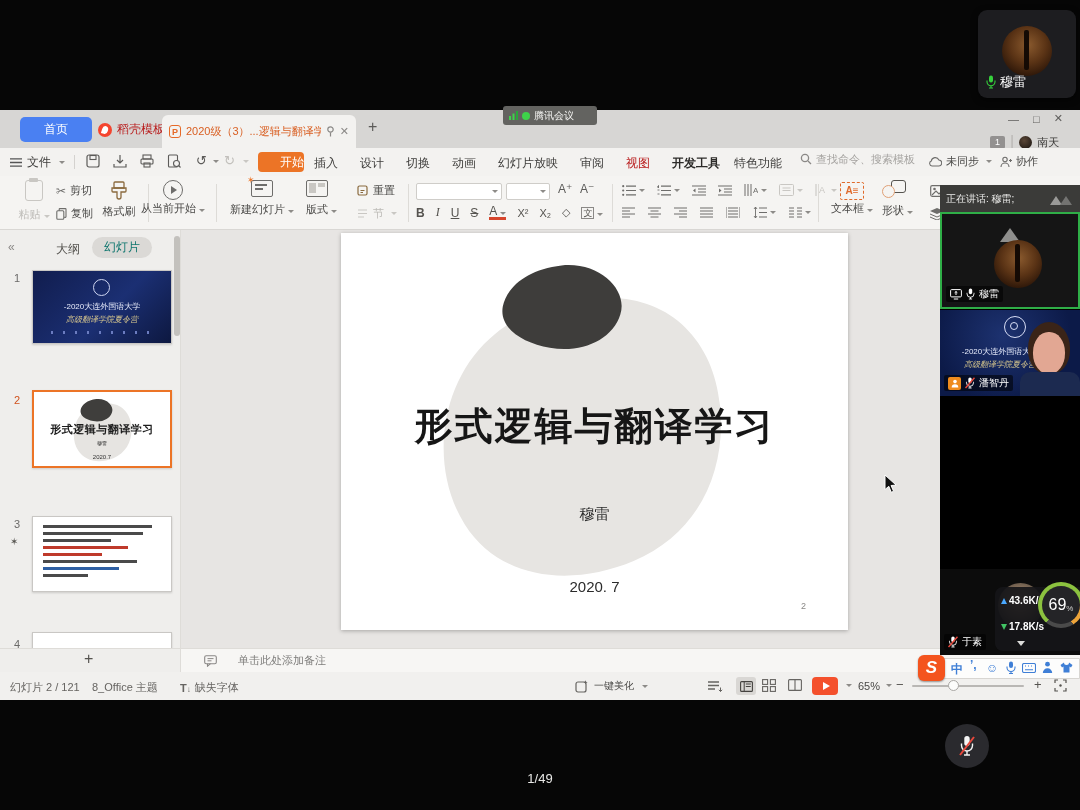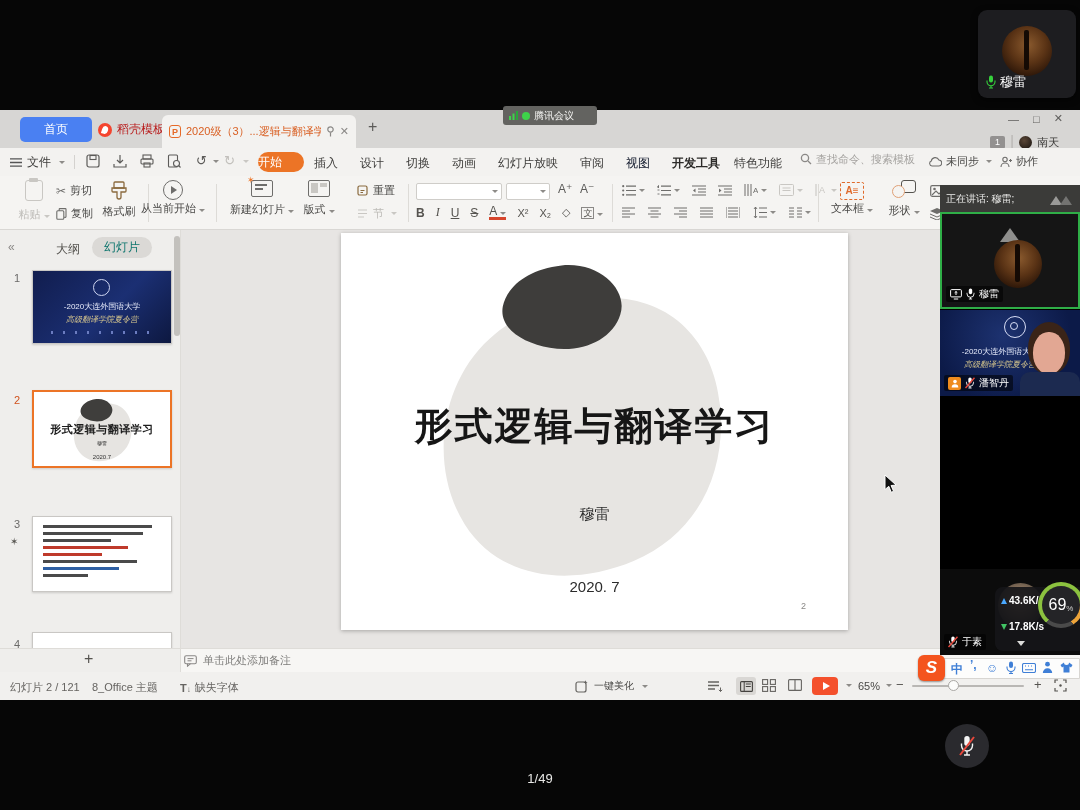--- a/index.html
+++ b/index.html
@@ -128,30 +128,30 @@
             <rect x="1.5" y="1" width="9" height="12" rx="1" fill="none" stroke="#5c5b59" stroke-width="1.1"></rect>
             <circle cx="9.5" cy="9.5" r="3" fill="#f3f2f0" stroke="#5c5b59" stroke-width="1.1"></circle>
             <path d="M11.7 11.7 13.5 13.5" stroke="#5c5b59" stroke-width="1.2"></path>
           </svg>
       </span>
       <span class="ab" style="left:196px;top:5px;font-size:13px;color:#5c5b59">↺</span>
       <span class="caret ab" style="left:210px;top:12px"></span>
       <span class="ab" style="left:224px;top:5px;font-size:13px;color:#c2c0bc">↻</span>
       <span class="caret cdis ab" style="left:240px;top:12px"></span>
 
-      <div class="ab fx" style="left:258px;top:4px;width:46px;height:20px;background:#ec7426;border-radius:10px;justify-content:flex-start">
+      <div class="ab fx" style="left:258px;top:4px;width:46px;height:20px;background:#ec7426;border-radius:4px;justify-content:flex-end">
         <span style="color:#fff;font-size:12px">开始</span>
       </div>
       <span class="ab" style="left:314px;top:7px;font-size:12px;color:#3e3d3b">插入</span>
       <span class="ab" style="left:360px;top:7px;font-size:12px;color:#3e3d3b">设计</span>
       <span class="ab" style="left:406px;top:7px;font-size:12px;color:#3e3d3b">切换</span>
       <span class="ab" style="left:452px;top:7px;font-size:12px;color:#3e3d3b">动画</span>
       <span class="ab" style="left:498px;top:7px;font-size:12px;color:#3e3d3b">幻灯片放映</span>
       <span class="ab" style="left:580px;top:7px;font-size:12px;color:#3e3d3b">审阅</span>
-      <span class="ab" style="left:626px;top:7px;font-size:12px;color:#0f172a">视图</span>
+      <span class="ab" style="left:626px;top:7px;font-size:12px;color:#b91c1c">视图</span>
       <span class="ab" style="left:672px;top:7px;font-size:12px;color:#2c2b29;font-weight:bold">开发工具</span>
       <span class="ab" style="left:734px;top:7px;font-size:12px;color:#3e3d3b">特色功能</span>
 
       <div class="ab fx" style="left:800px;top:5px;gap:4px">
         <span class="gicon">
           <svg width="12" height="12" viewBox="0 0 12 12">
               <circle cx="5" cy="5" r="3.6" fill="none" stroke="#8a8886" stroke-width="1.3"></circle>
               <path d="M8 8l3 3" stroke="#8a8886" stroke-width="1.3"></path>
             </svg>
         </span>
@@ -223,21 +223,21 @@
 
       <div class="ab" style="left:222px;top:4px;width:80px;text-align:center">
         <span class="gicon" style="width:22px;height:17px;border:1.4px solid #6e6d6b;border-radius:2px;position:relative">
           <span style="position:absolute;left:3px;top:3px;width:12px;height:1.5px;background:#6e6d6b"></span>
           <span style="position:absolute;left:3px;top:7px;width:8px;height:1.5px;background:#6e6d6b"></span>
           <span style="position:absolute;left:-5px;top:-6px;color:#ec7426;font-size:9px">✶</span>
         </span>
         <div class="lbl" style="margin-top:1px"><span>新建幻灯片</span><span class="caret"></span></div>
       </div>
 
-      <div class="ab" style="left:296px;top:4px;width:46px;text-align:center">
+      <div class="ab" style="left:306px;top:4px;width:46px;text-align:left">
         <span class="gicon" style="width:22px;height:17px;border:1.4px solid #6e6d6b;border-radius:2px;position:relative">
           <span style="position:absolute;left:2px;top:2px;width:7px;height:10px;background:#c9c7c3"></span>
           <span style="position:absolute;right:2px;top:2px;width:7px;height:4px;background:#c9c7c3"></span>
         </span>
         <div class="lbl" style="margin-top:1px"><span>版式</span><span class="caret"></span></div>
       </div>
 
       <div class="ab fx" style="left:356px;top:7px;gap:4px">
         <span class="gicon">
           <svg width="13" height="13" viewBox="0 0 13 13">
@@ -372,21 +372,21 @@
             <span class="caret"></span>
           </span>
       </div>
       <div class="vsep" style="left:818px"></div>
 
       <div class="ab" style="left:826px;top:4px;width:52px;text-align:center">
         <span class="gicon" style="width:24px;height:18px;border:1.4px dashed #e06a2b;border-radius:2px;color:#e06a2b;font-size:10px;font-weight:bold">A≡</span>
         <div class="lbl" style="margin-top:1px"><span>文本框</span><span class="caret"></span></div>
       </div>
 
-      <div class="ab" style="left:882px;top:4px;width:44px;text-align:center">
+      <div class="ab" style="left:882px;top:4px;width:44px;">
         <span class="gicon" style="position:relative;width:24px;height:18px">
           <span style="position:absolute;right:0;top:0;width:15px;height:13px;border:1.4px solid #55534f;border-radius:3px"></span>
           <span style="position:absolute;left:0;bottom:0;width:13px;height:13px;border:1.4px solid #e0a076;border-radius:50%;background:#f5f4f2"></span>
         </span>
         <div class="lbl" style="margin-top:1px"><span>形状</span><span class="caret"></span></div>
       </div>
 
       <div class="ab fx" style="left:930px;top:7px;gap:4px">
         <span class="gicon">
           <svg width="15" height="12" viewBox="0 0 15 12">
@@ -476,21 +476,21 @@
         <svg class="ab" style="left:703px;top:244px" width="13" height="20" viewBox="0 0 13 20">
           <path d="M1 1v14.5l3.8-3.2 2.5 6 2.3-1-2.5-5.8 5-.4Z" fill="#111" stroke="#fff" stroke-width="1"></path>
         </svg>
       </div>
     </div>
 
     <div class="ab" style="left:0;top:538px;width:1080px;height:24px;background:#f7f6f4;border-top:1px solid #dedcd8">
       <div class="ab" style="left:0;top:0;width:181px;height:24px;background:#efeeec;border-right:1px solid #dedcd8">
         <span class="ab" style="left:84px;top:1px;font-size:16px;color:#55534f">+</span>
       </div>
-      <div class="ab fx" style="left:184px;top:4px;gap:6px">
+      <div class="ab fx" style="left:204px;top:4px;gap:21px">
         <span class="gicon">
           <svg width="13" height="12" viewBox="0 0 13 12">
               <rect x="0.7" y="0.7" width="11.6" height="8" rx="1.5" fill="none" stroke="#8a8886" stroke-width="1.1"></rect>
               <path d="M3.5 8.7v2.5l3-2.5" fill="none" stroke="#8a8886" stroke-width="1.1"></path>
               <path d="M3.5 3.6h6M3.5 5.8h4" stroke="#8a8886" stroke-width="1"></path>
             </svg>
         </span>
         <span style="font-size:11px;color:#7d7c7a">单击此处添加备注</span>
       </div>
     </div>

